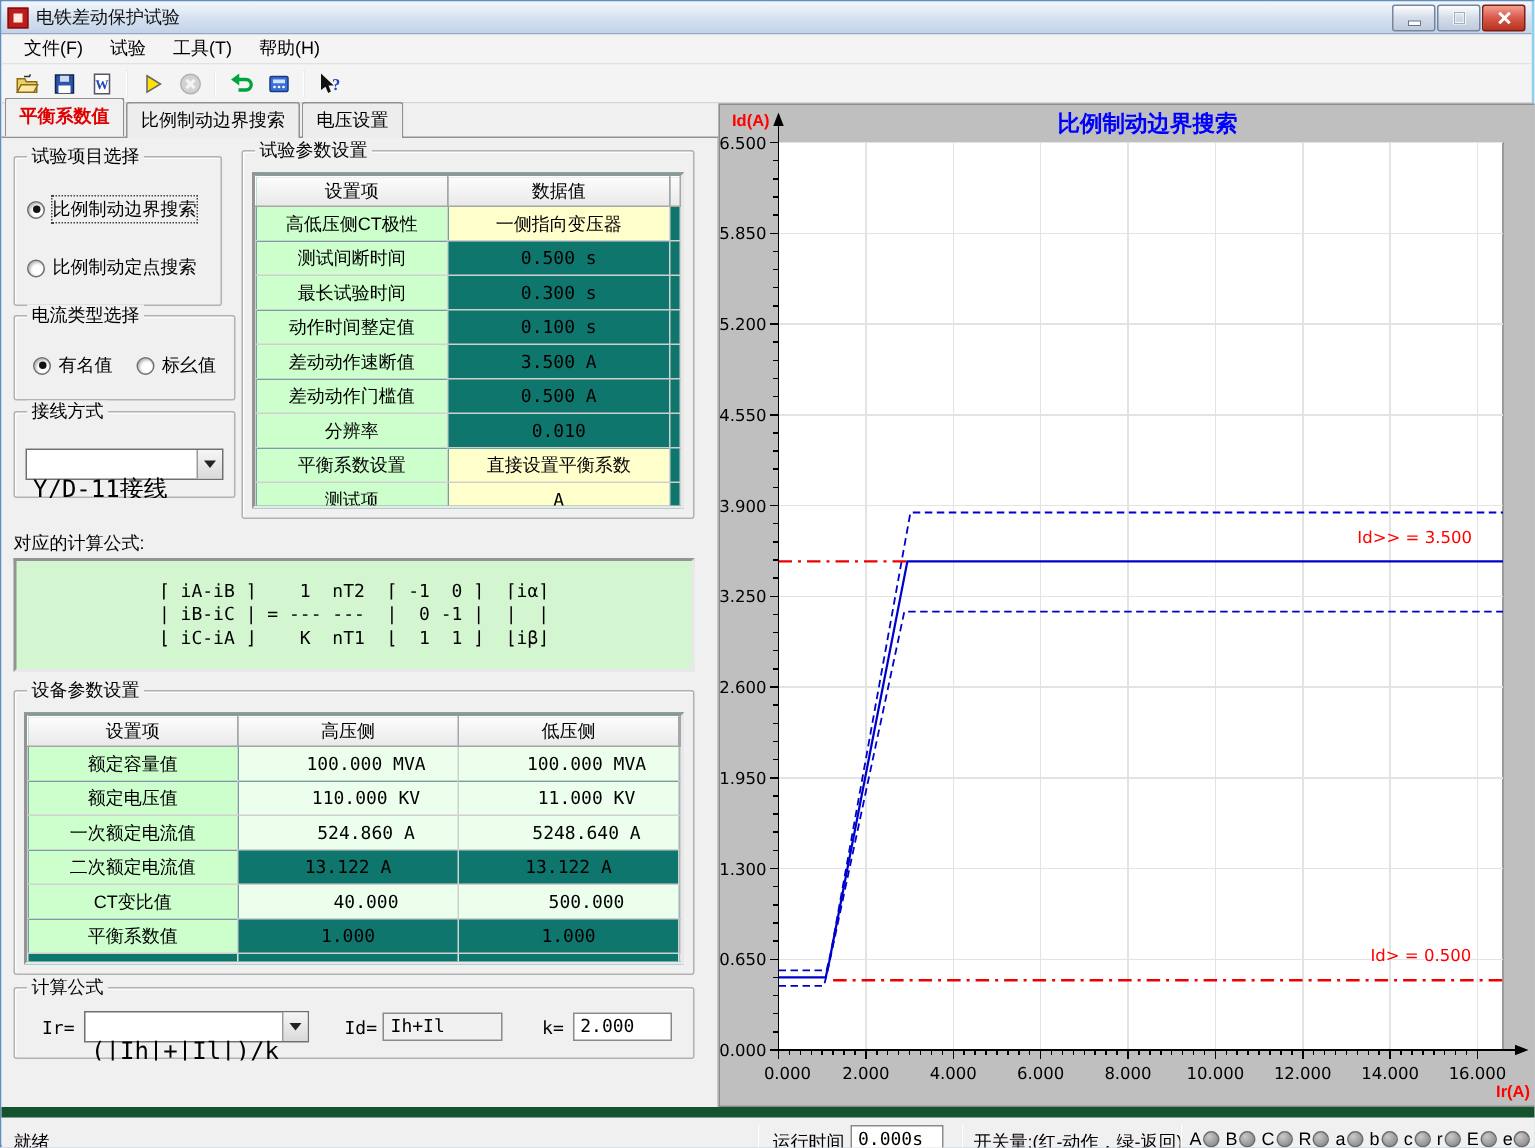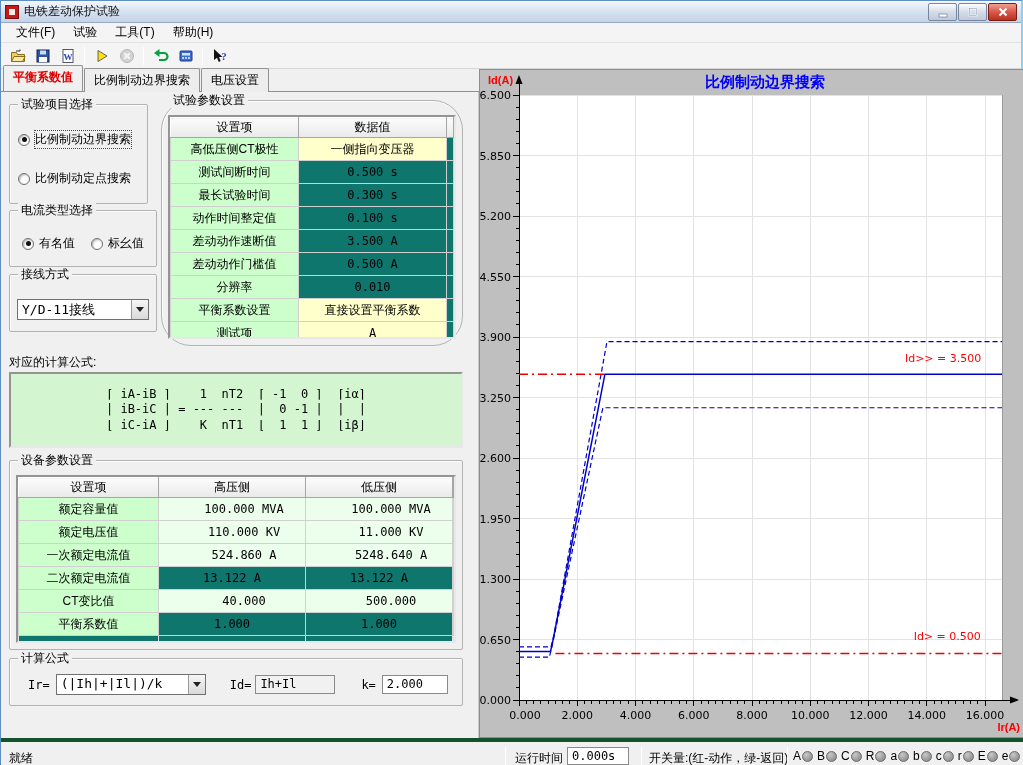--- a/index.html
+++ b/index.html
@@ -42,21 +42,21 @@
   .groupbox { position:absolute; border:1px solid #b2b2b2; border-radius:2px; box-shadow:1px 1px 0 #fdfdfd inset; }
   .legend { position:absolute; top:-8px; left:8px; background:#f0f0f0; padding:0 3px; line-height:15px; white-space:nowrap; }
 
   .radio-row { display:flex; align-items:center; gap:5px; }
   .radio { width:12px; height:12px; border-radius:50%; border:1px solid #6e6e6e; background:#fff;
            box-shadow:inset 1px 1px 2px rgba(0,0,0,.3); flex:0 0 auto; }
   .radio.sel::after { content:""; display:block; width:5px; height:5px; margin:2.5px; border-radius:50%; background:#111; }
   .radio-label.focus { outline:1px dotted #444; }
 
   .dropdown { display:flex; height:21px; border:1px solid #707070; background:#fff; align-items:stretch; }
-  .dropdown .txt { flex:1; padding:1px 4px; font-family:"DejaVu Sans Mono",monospace; font-size:13px; white-space:nowrap; overflow:hidden; }
+  .dropdown .txt { flex:1; padding:16px 4px; font-family:"DejaVu Sans Mono",monospace; font-size:16px; white-space:nowrap; overflow:hidden; }
   .dd-btn { width:17px; background:linear-gradient(#f6f6f6,#d9d9d9); border-left:1px solid #9a9a9a;
             display:flex; align-items:center; justify-content:center; }
   .dd-arrow { width:0; height:0; border-left:4px solid transparent; border-right:4px solid transparent; border-top:5px solid #222; }
 
   .table-wrap { position:absolute; left:6px; right:6px; top:14px; bottom:6px; border:2px inset #e8e8e8; background:#0f766e; overflow:hidden; }
   table.grid { border-collapse:collapse; width:100%; table-layout:fixed; }
   .grid th { height:20px; font-weight:normal; background:linear-gradient(#fcfcfc,#e9e9e9);
              border:1px solid #a6a6a6; border-top-color:#fff; border-left-color:#fff; }
   .grid td.cell { height:23px; text-align:center; border:1px solid #d0d0d0; font-size:12px;
                   font-family:"DejaVu Sans Mono","Liberation Sans",monospace; overflow:hidden; white-space:nowrap; }
@@ -76,21 +76,21 @@
                 font-family:"DejaVu Sans Mono",monospace; }
   .text-input { border:1px solid #8a8a8a; background:#fff; height:19px; padding:1px 4px; width:66px;
                 font-family:"DejaVu Sans Mono",monospace; font-size:12px; }
 
   
   .chart-panel { position:absolute; top:68px; left:478px; width:545px; height:669px; background:#bfbfbf;
                  border:1px solid #8d8d8d; }
 
   
   .statusbar { position:absolute; top:737px; left:0; width:1023px; height:28px; background:#f0f0f0;
-               border-top:4px solid #14532d; }
+               border-top:7px solid #14532d; }
   .sb-ready { position:absolute; left:8px; top:8px; }
   .sb-sep { position:absolute; top:5px; width:1px; height:18px; background:#c6c6c6; border-right:1px solid #fff; }
   .sb-rt-label { position:absolute; left:514px; top:8px; }
   .sb-rt-box { position:absolute; left:566px; top:5px; width:62px; height:18px; background:#fff;
                border:1px solid #8a8a8a; padding:1px 4px; font-family:"DejaVu Sans Mono",monospace; }
   .sb-sw-label { position:absolute; left:648px; top:8px; }
   .indicators { position:absolute; left:792px; top:7px; display:flex; gap:2px; }
   .ind { display:flex; align-items:center; }
   .ind-letter { font-size:12px; }
   .ind-dot { width:11px; height:11px; border-radius:50%; margin-left:1px; margin-right:2px;
@@ -232,21 +232,21 @@
       <div style="padding:24px 7px 0;">
         <div class="dropdown">
           <span class="txt">Y/D-11接线</span>
           <span class="dd-btn">
               <span class="dd-arrow"></span>
             </span>
         </div>
       </div>
     </div>
 
-    <div class="groupbox" style="left:160px; top:8px; width:302px; height:246px;border-radius:30px;">
+    <div class="groupbox" style="left:160px; top:8px; width:302px; height:246px;">
       <span class="legend">试验参数设置</span>
       <div class="table-wrap">
         <table class="grid">
           <thead>
             <tr>
               <th style="width:128px">设置项</th>
               <th style="width:148px">数据值</th>
               <th></th>
             </tr>
           </thead>

